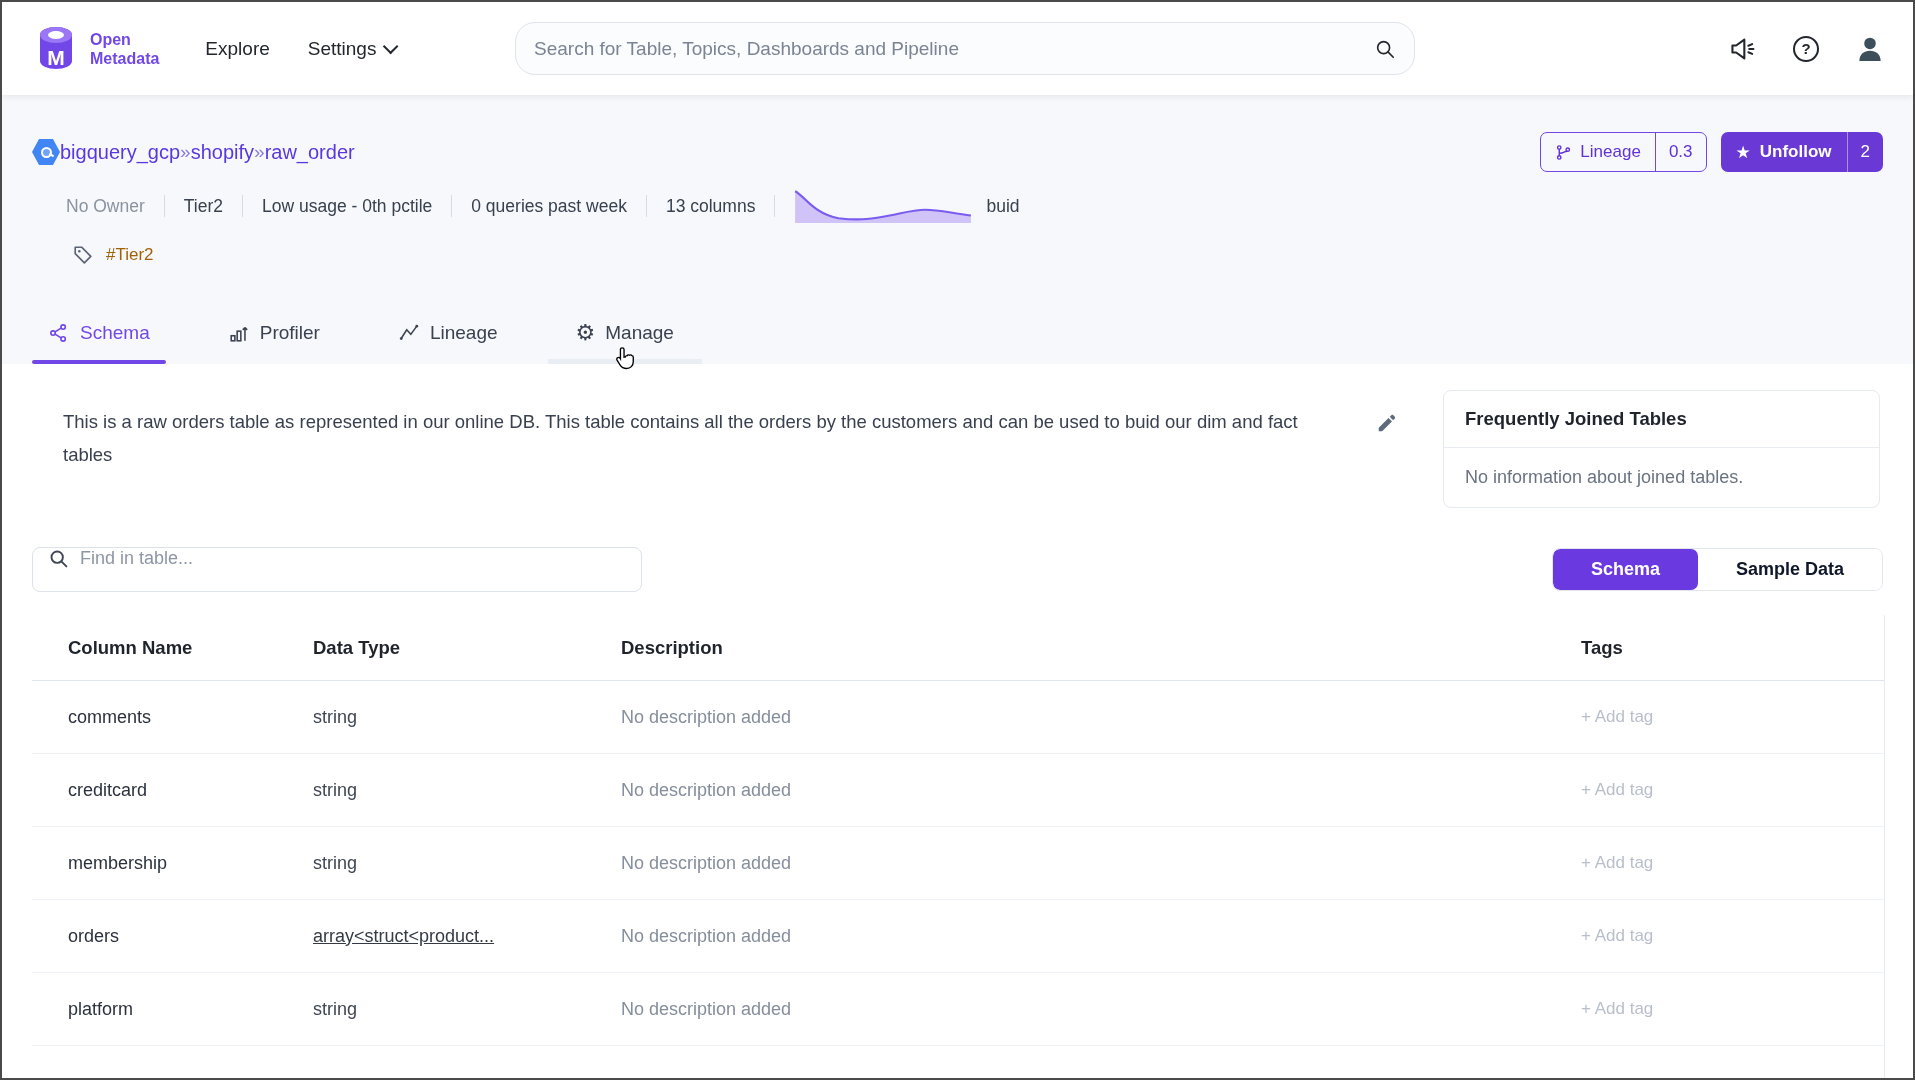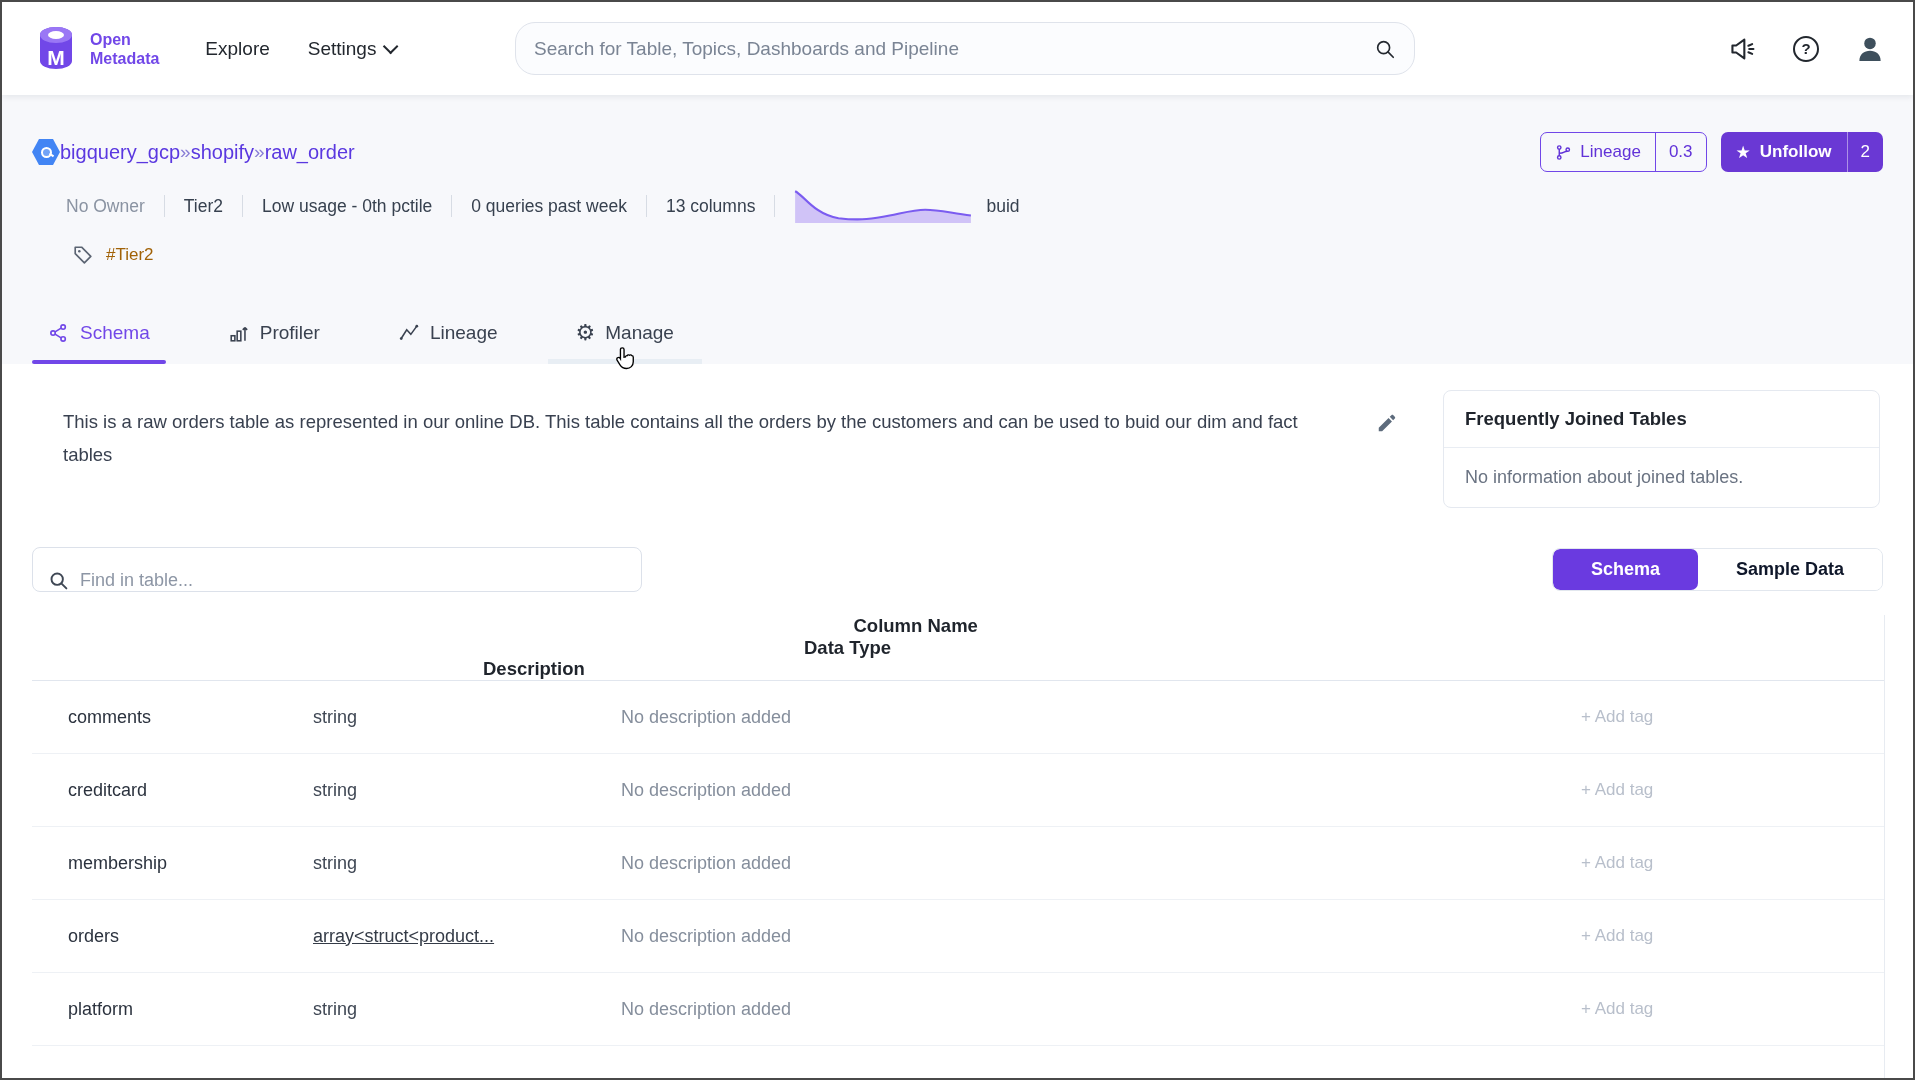--- a/index.html
+++ b/index.html
@@ -77,35 +77,35 @@
 
   
   .panel { position:absolute; top:362px; left:0; right:0; bottom:0; background:#fff;padding-left:32px; }
   .desc { position:absolute; left:61px; top:41px; width:1280px; font-size:18.5px; line-height:33px; color:#394150; }
   .edit-pencil { position:absolute; left:1374px; top:48px; width:22px; height:22px; cursor:pointer; }
   .joined-card { position:absolute; right:33px; top:26px; width:437px; border:1px solid #e5e9f0; border-radius:8px; background:#fff; }
   .joined-card .jc-head { padding:17px 21px; font-size:18.5px; font-weight:bold; color:#1f242c; border-bottom:1px solid #e9edf3; }
   .joined-card .jc-body { padding:19px 21px; font-size:18px; color:#6a7382; }
 
   .find-box { position:absolute; left:30px; top:183px; width:610px; height:45px; background:#fff;
-              border:1px solid #dce1ea; border-radius:8px; display:flex; align-items:flex-end; padding:0 15px; gap:11px; }
+              border:1px solid #dce1ea; border-radius:8px; display:flex; align-items:flex-start; padding:0 15px; gap:11px; }
   .find-box input { flex:1; border:none; outline:none; font-size:18px; color:#3a414d; font-family:inherit; background:transparent; }
   .find-box input::placeholder { color:#8d96a5; }
 
   .view-toggle { position:absolute; right:30px; top:184px; height:43px; display:flex; background:#fff;
                  border:1px solid #e2e7ee; border-radius:8px; overflow:hidden; }
   .vt-btn { display:flex; align-items:center; justify-content:center; font-size:18px; font-weight:bold;
             padding:0 38px; cursor:pointer; color:#0f172a; background:#fff; }
   .vt-btn.active { background:#6a3ae0; color:#fff; border-radius:7px; }
 
   
   .stable { position:absolute; left:30px; right:28px; top:251px; bottom:-10px; background:#fff;
             border-right:1px solid #e7ebf1; }
   .thead { display:flex; height:66px; align-items:center; font-size:18.5px; font-weight:bold; color:#1f242c;
-           border-bottom:1px solid #e1e6ee;flex-direction:column; }
+           border-bottom:1px solid #e1e6ee; }
   .trow { display:flex; height:73px; align-items:center; font-size:18px; border-bottom:1px solid #eef1f5; }
   .cell { overflow:hidden; white-space:nowrap; }
   .c-name { width:281px; padding-left:36px; color:#2b323e; }
   .c-type { width:308px; color:#3f4754; }
   .c-desc { width:950px; color:#858e9c; }
   .thead .c-desc, .thead .c-name, .thead .c-type, .thead .c-tags { color:#1f242c; }
   .c-tags { flex:1; padding-left:10px; }
   .trow .c-tags { color:#b8bfcb; font-size:17px; cursor:pointer; }
   .type-link { text-decoration:underline; color:#343b47; cursor:pointer; }
   svg .st { stroke:#22272e; stroke-width:1.8; fill:none; stroke-linecap:round; stroke-linejoin:round; }

